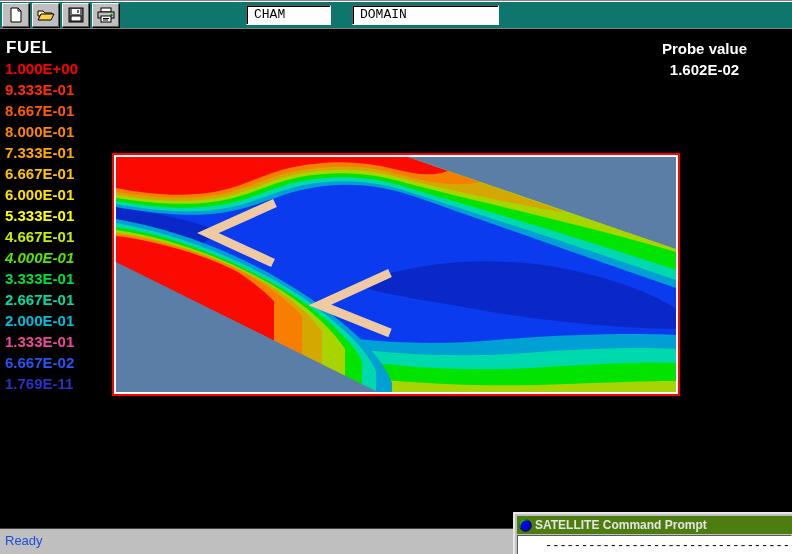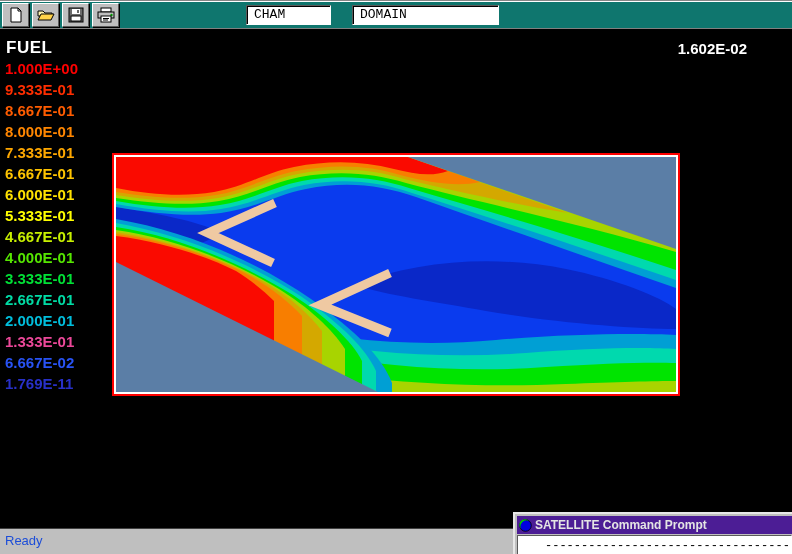--- a/index.html
+++ b/index.html
@@ -47,21 +47,21 @@
     font-size:13px;color:#1d4ed8;line-height:24px;padding-left:5px;
   }
   
   .cmdwin{
     position:absolute;left:513px;top:512px;width:279px;height:42px;
     background:#BFBFBF;z-index:10;
     border-left:2px solid #E8E8E8;border-top:2px solid #E8E8E8;
     box-sizing:border-box;
   }
   .cmd-titlebar{
-    margin:2px 0 0 2px;height:18px;background:#4c1d95;
+    margin:2px 0 0 2px;height:18px;background:#4d7c0f;
     display:flex;align-items:center;gap:3px;padding-left:2px;
   }
   .cmd-title{color:#E4E4E4;font-size:12px;font-weight:bold;white-space:nowrap;}
   .cmd-content{
     margin:1px 0 0 2px;height:21px;background:#FFFFFF;
     border:1px solid;border-color:#5A5A5A #FFFFFF #FFFFFF #5A5A5A;
     font-family:"Liberation Mono",monospace;font-size:12px;color:#000;
     line-height:14px;padding:3px 0 0 27px;box-sizing:border-box;
     white-space:nowrap;overflow:hidden;
   }
@@ -121,30 +121,31 @@
   <div class="legend">
       <div class="legend-item" style="color: rgb(255, 0, 0);">1.000E+00</div>
       <div class="legend-item" style="color: rgb(255, 46, 0);">9.333E-01</div>
       <div class="legend-item" style="color: rgb(255, 92, 0);">8.667E-01</div>
       <div class="legend-item" style="color: rgb(255, 134, 0);">8.000E-01</div>
       <div class="legend-item" style="color: rgb(255, 168, 0);">7.333E-01</div>
       <div class="legend-item" style="color: rgb(255, 196, 0);">6.667E-01</div>
       <div class="legend-item" style="color: rgb(255, 226, 0);">6.000E-01</div>
       <div class="legend-item" style="color: rgb(255, 255, 0);">5.333E-01</div>
       <div class="legend-item" style="color: rgb(200, 240, 0);">4.667E-01</div>
-      <div class="legend-item" style="color: rgb(85, 230, 0);">4.000E-01</div>
+      <div class="legend-item" style="color: rgb(85, 230, 0); font-style: italic;">4.000E-01</div>
       <div class="legend-item" style="color: rgb(0, 225, 54);">3.333E-01</div>
       <div class="legend-item" style="color: rgb(0, 220, 165);">2.667E-01</div>
       <div class="legend-item" style="color: rgb(0, 190, 220);">2.000E-01</div>
       <div class="legend-item" style="color: #ec4899;">1.333E-01</div>
       <div class="legend-item" style="color: rgb(40, 83, 245);">6.667E-02</div>
       <div class="legend-item" style="color: rgb(40, 48, 200);">1.769E-11</div>
     </div>
 
   <div class="probe">
+    <div>Probe value</div>
     <div>1.602E-02</div>
   </div>
 
   <div class="plot-frame-red">
     <div class="plot-frame-white">
       <svg width="560" height="235" viewBox="0 0 560 235">
 
         <rect x="0" y="0" width="560" height="235" fill="#0A3BEE"></rect>
 
         <path d="M0,50 C50,58 88,66 104,76 C88,90 50,95 0,93 Z" fill="#0A28C8"></path>

